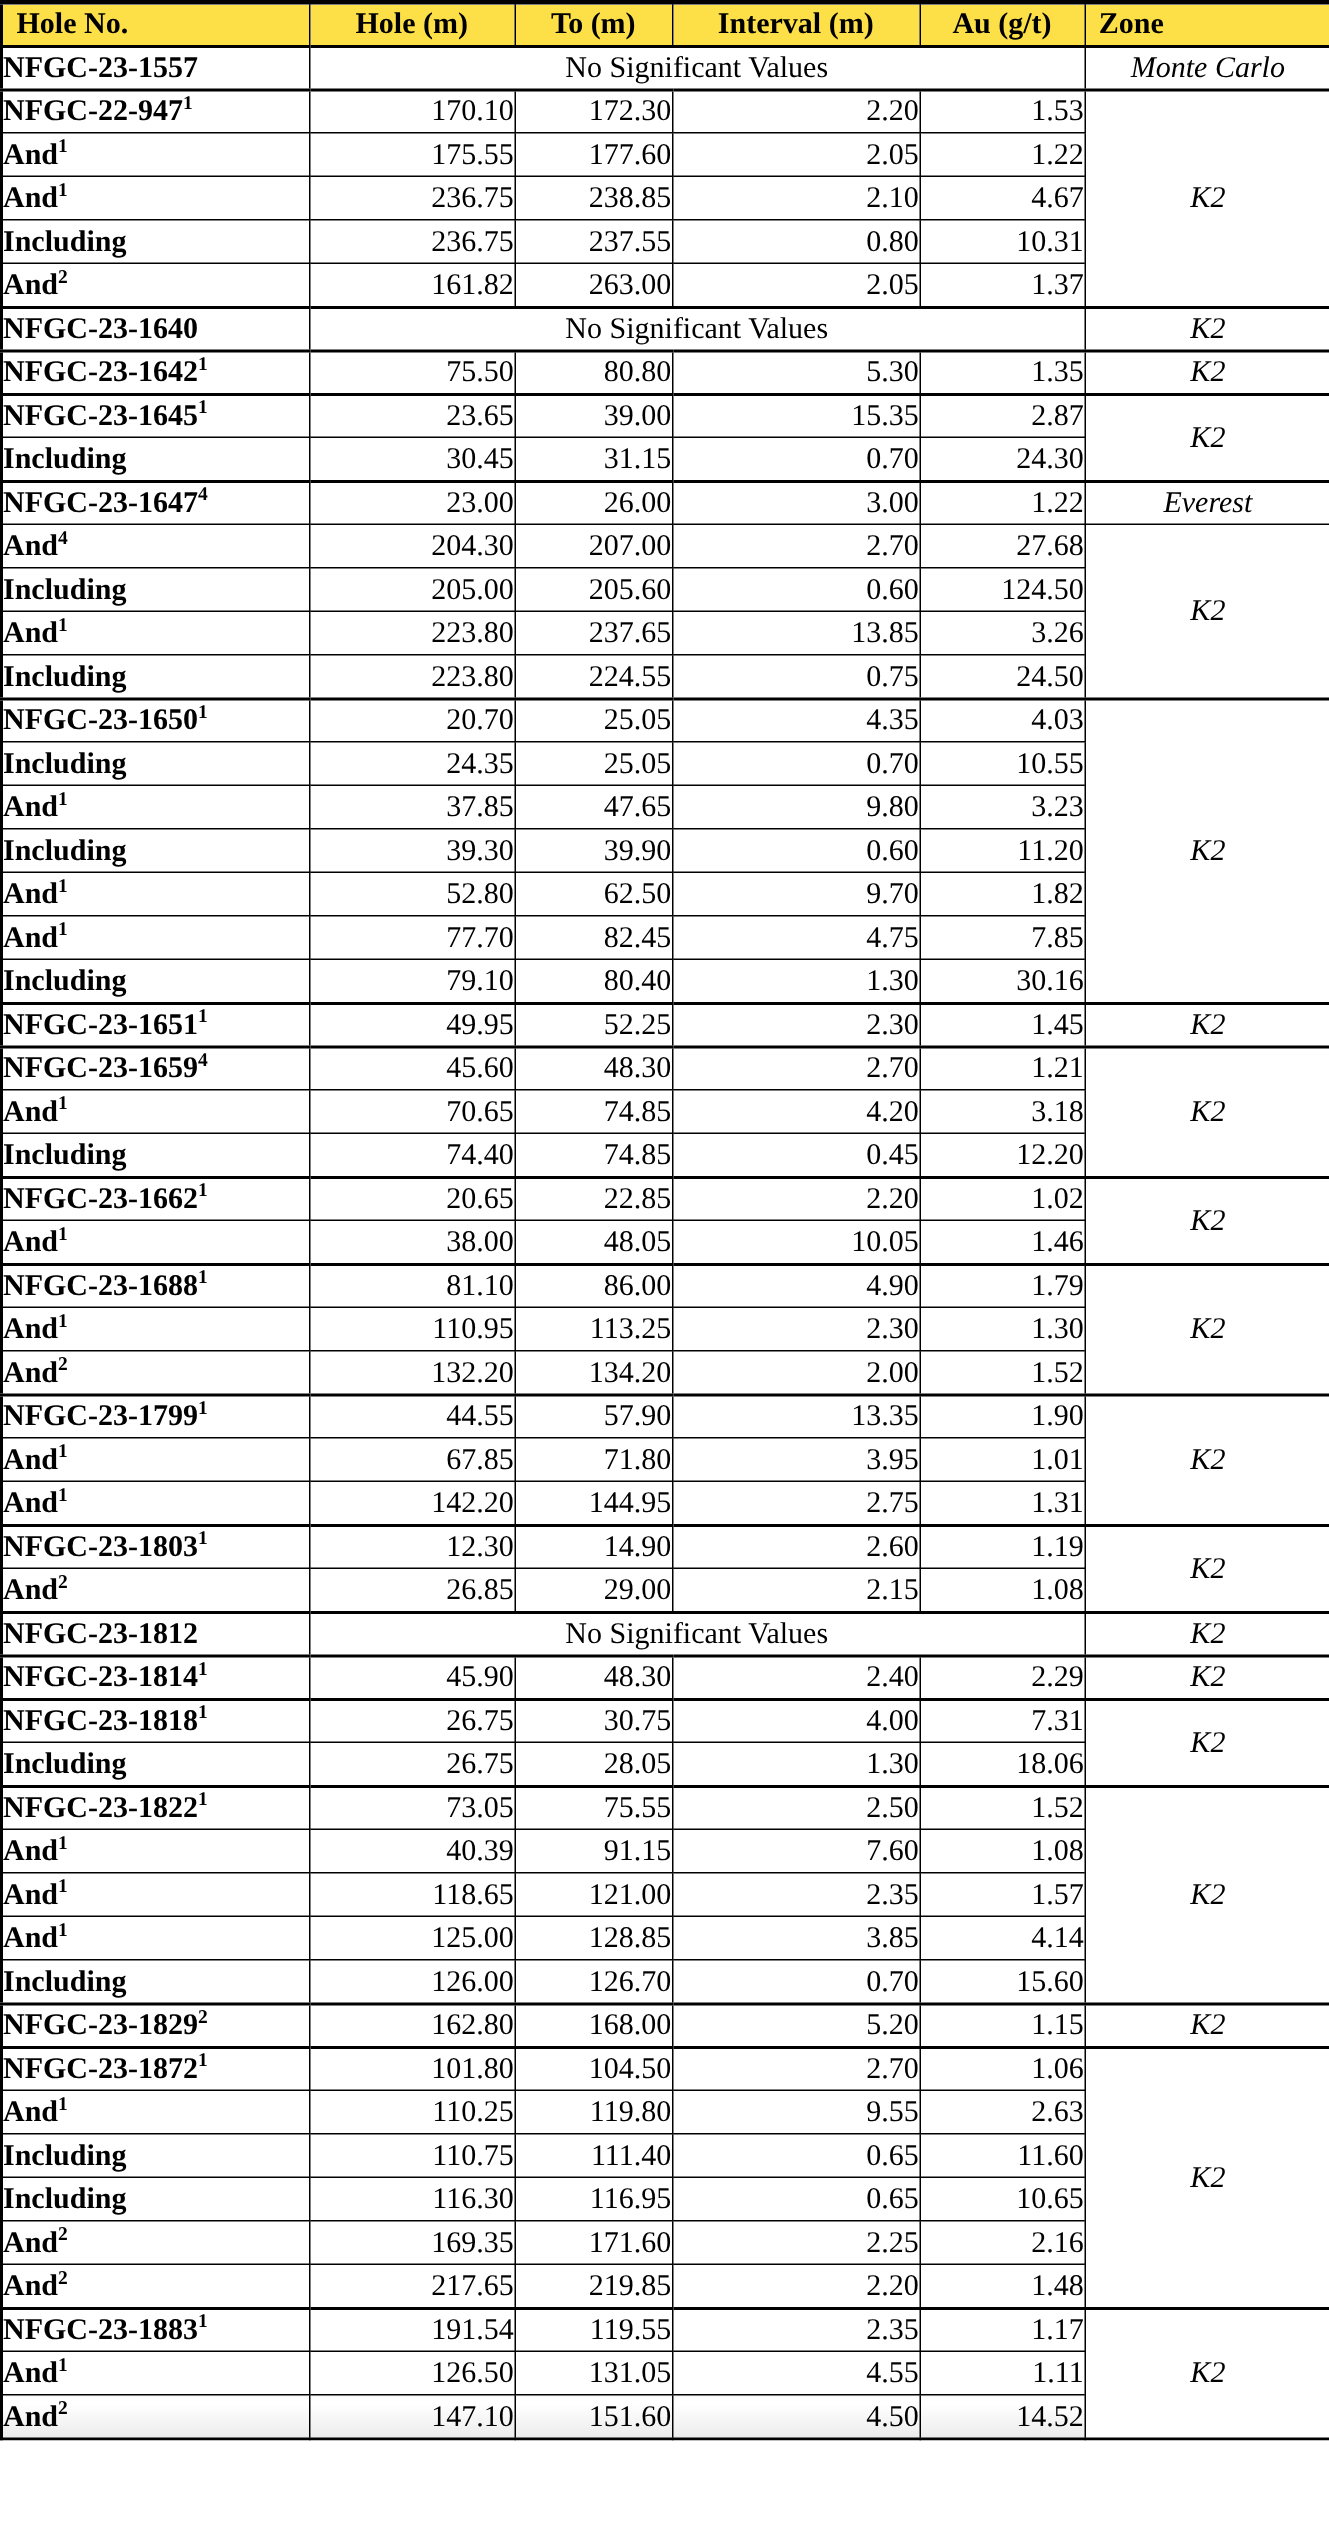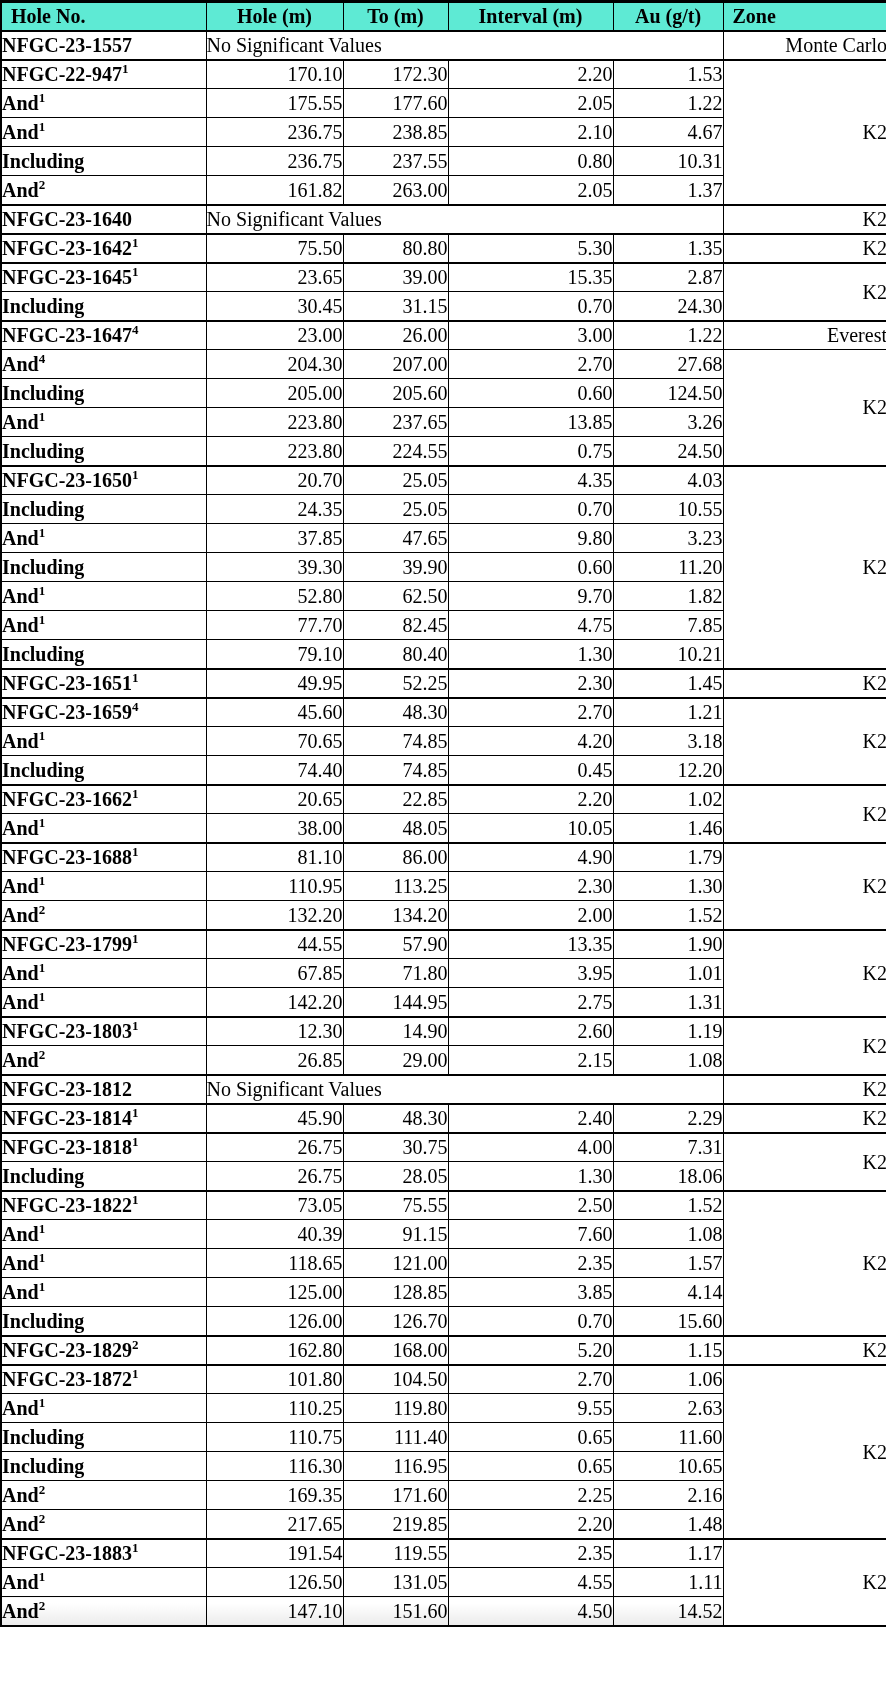--- a/index.html
+++ b/index.html
@@ -29,30 +29,30 @@
     font-size: 20px;
     line-height: 1.1;
     overflow: hidden;
     white-space: nowrap;
     box-sizing: border-box;
   }
   
   table.drill th:last-child, table.drill td:last-child { border-right: 0; }
 
   thead th {
-    background: #5eead4;
+    background: #fde047;
     font-weight: bold;
     text-align: center;
   }
   thead th.left { text-align: left; padding-left: 9px; }
 
   td.hole { font-weight: bold; text-align: left; padding-left: 9px; margin-left: 15px; }
   td.num  { text-align: right; padding-right: 9px; }
-  td.nsv  { }
-  td.zone { text-align: right; padding-left: 10px; vertical-align: middle; }
+  td.nsv  { text-align: center; }
+  td.zone { text-align: center; padding-left: 10px; vertical-align: middle; font-style: italic; }
 
   tr.new-group td { border-top: 2px solid #000; }
   thead tr th { border-bottom: 2px solid #000; }
 
   sup { font-size: 13px; line-height: 0; font-weight: bold; }
 
   tbody tr:last-child td.hole,
   tbody tr:last-child td.num {
     background: linear-gradient(180deg, #ffffff 20%, #ebebeb 100%);
   }
@@ -227,21 +227,21 @@
         <td class="num">77.70</td>
         <td class="num">82.45</td>
         <td class="num">4.75</td>
         <td class="num">7.85</td>
       </tr>
       <tr>
         <td class="hole"><span>Including</span></td>
         <td class="num">79.10</td>
         <td class="num">80.40</td>
         <td class="num">1.30</td>
-        <td class="num">10.21</td>
+        <td class="num">30.16</td>
       </tr>
       <tr class="new-group">
         <td class="hole"><span>NFGC-23-1651</span><sup>1</sup></td>
         <td class="num">49.95</td>
         <td class="num">52.25</td>
         <td class="num">2.30</td>
         <td class="num">1.45</td>
         <td class="zone" rowspan="1">K2</td>
       </tr>
       <tr class="new-group">

